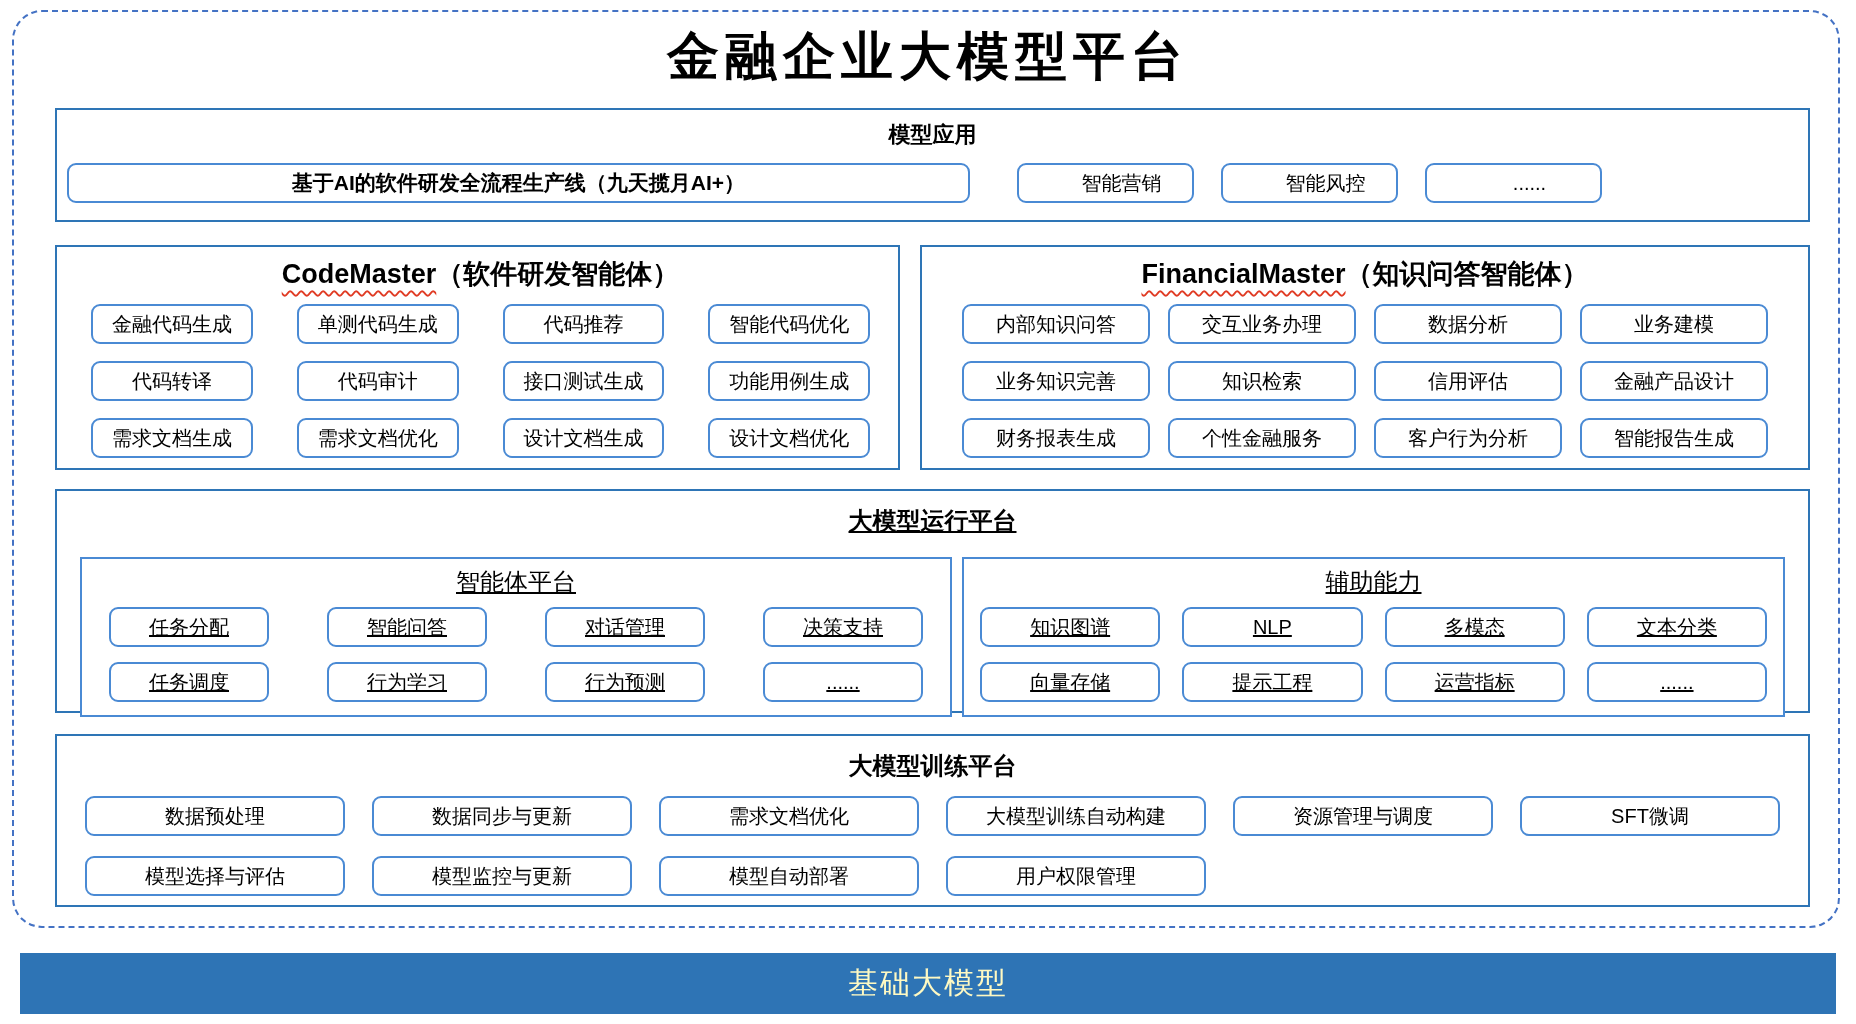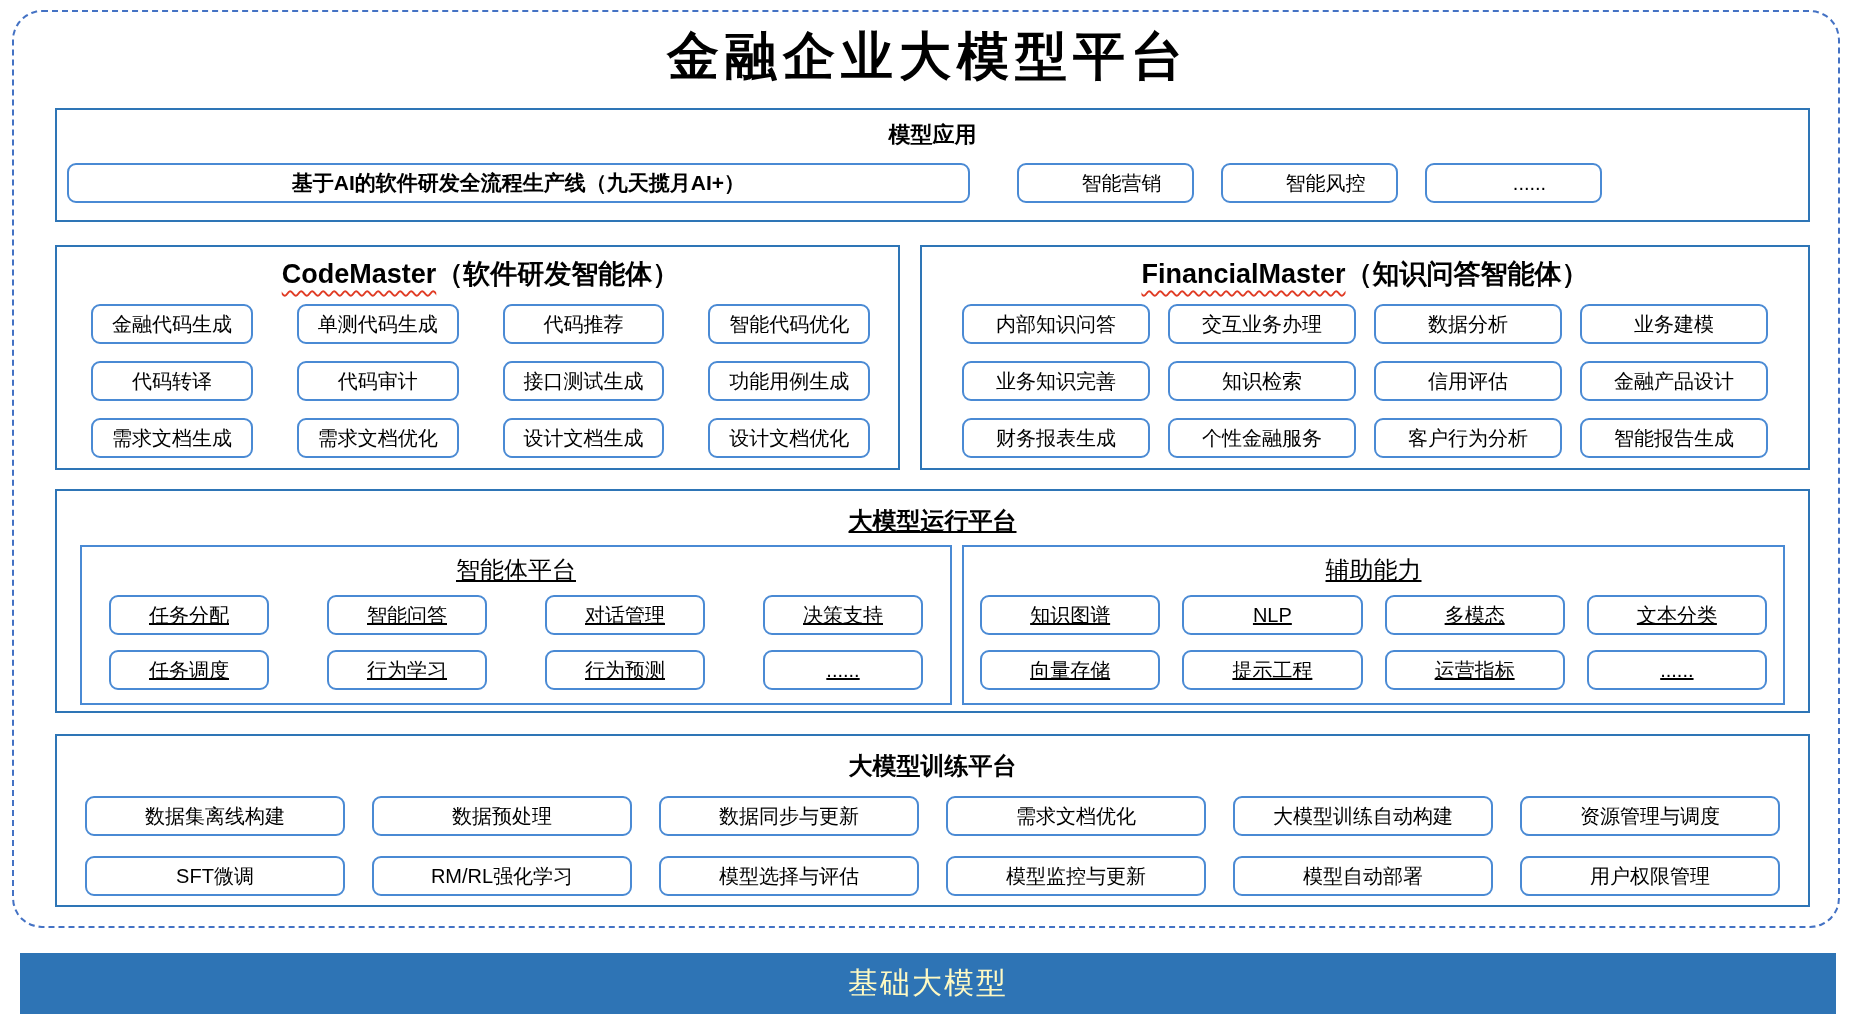--- a/index.html
+++ b/index.html
@@ -72,21 +72,21 @@
     text-decoration-thickness:2px;
     text-underline-offset:7px;
   }
   .agent-grid {
     display:grid; grid-template-columns:repeat(4,1fr);
     column-gap:44px; row-gap:17px; margin:12px 28px 0;
   }
   #financialmaster .agent-grid { column-gap:18px; margin:12px 40px 0; }
 
   
-  .runtime-row { display:flex; margin:8px 23px 0; gap:10px;border-radius:26px; }
+  .runtime-row { display:flex; margin:20px 23px 0; gap:10px;border-radius:26px; }
   .sub-box {
     border:2px solid #4A8AD4; box-sizing:border-box; height:160px; background:#fff;
   }
   #agent-platform { width:872px; }
   #aux-capability { flex:1; }
   .sub-title { text-align:center; font-size:24px; font-weight:normal; margin-top:7px; }
   .sub-grid {
     display:grid; grid-template-columns:repeat(4,1fr);
     row-gap:15px; margin:9px 27px 0;
   }
@@ -200,28 +200,26 @@
         <div class="item">......</div>
       </div>
     </div>
 
   </div>
 </div>
 
 <div class="section" id="sec-training">
   <div class="sec-heading big">大模型训练平台</div>
   <div class="training-grid">
-    <div class="item">数据集离线构建</div>
     <div class="item">数据预处理</div>
     <div class="item">数据同步与更新</div>
     <div class="item">需求文档优化</div>
     <div class="item">大模型训练自动构建</div>
     <div class="item">资源管理与调度</div>
     <div class="item">SFT微调</div>
-    <div class="item">RM/RL强化学习</div>
     <div class="item">模型选择与评估</div>
     <div class="item">模型监控与更新</div>
     <div class="item">模型自动部署</div>
     <div class="item">用户权限管理</div>
   </div>
 </div>
 
 <div class="foundation">基础大模型</div>
 
 </body></html>

